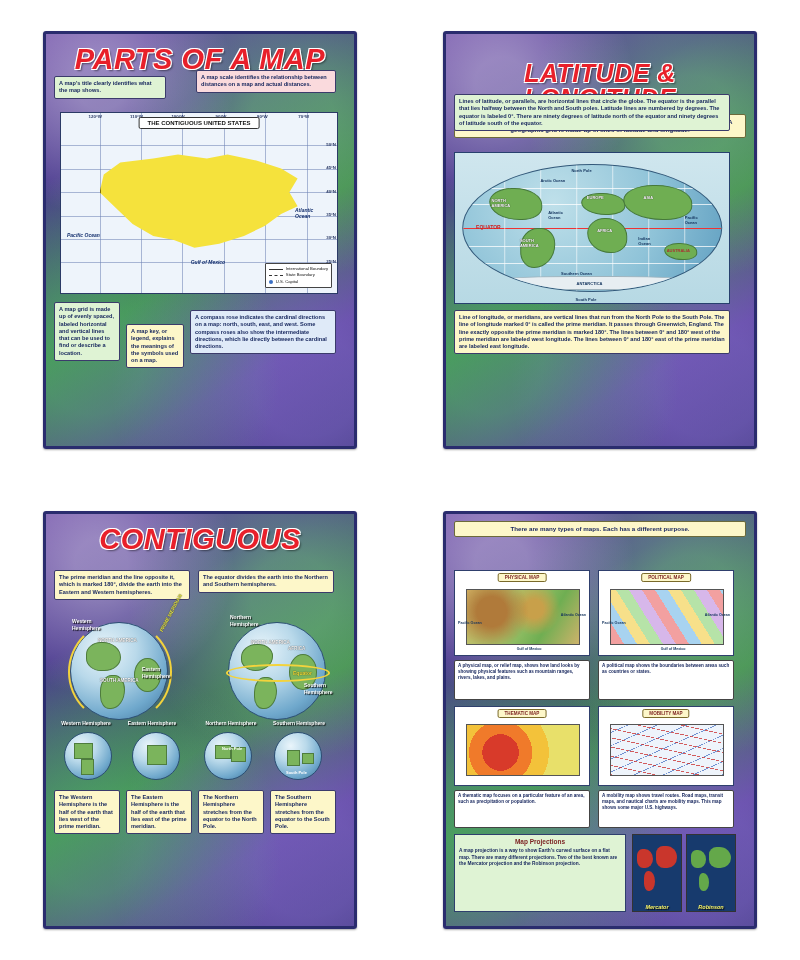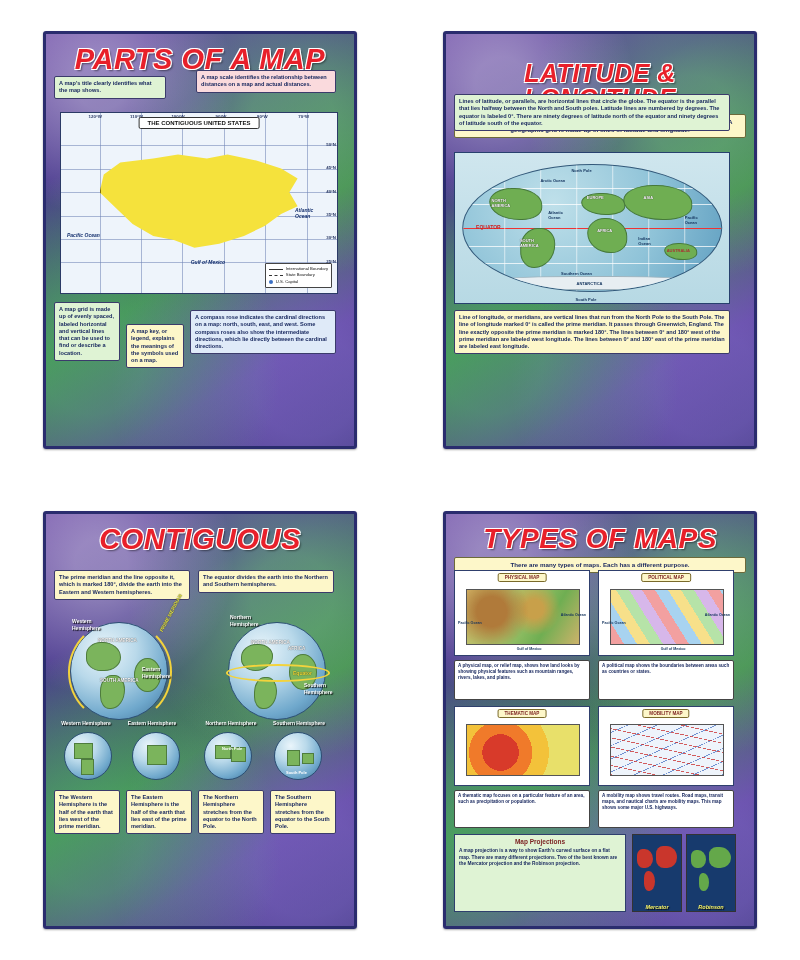--- a/index.html
+++ b/index.html
@@ -389,21 +389,20 @@
         <div class="note cream" style="left:224px;top:276px;width:66px;">The Southern Hemisphere stretches from the equator to the South Pole.</div>
 
         <div class="credit"></div>
       </div>
     </div>
   </div>
 
   <div class="poster-cell">
     <div class="poster">
       <div class="poster-inner">
-        <div class="title t-types">TYPES OF MAPS</div>
         <div class="subhead">There are many types of maps. Each has a different purpose.</div>
 
         <div class="card" style="left:8px;top:56px;width:136px;height:86px;">
           <div class="card-title">PHYSICAL MAP</div>
           <div class="minimap mm-phys"></div>
           <div class="wlabel" style="left:3px;top:60%;font-size:3.6px;">Pacific Ocean</div>
           <div class="wlabel" style="right:3px;top:50%;font-size:3.6px;">Atlantic Ocean</div>
           <div class="wlabel" style="left:46%;bottom:4px;font-size:3.6px;">Gulf of Mexico</div>
         </div>
         <div class="mini-note" style="left:8px;top:146px;width:136px;height:40px;">A physical map, or relief map, shows how land looks by showing physical features such as mountain ranges, rivers, lakes, and plains.</div>

